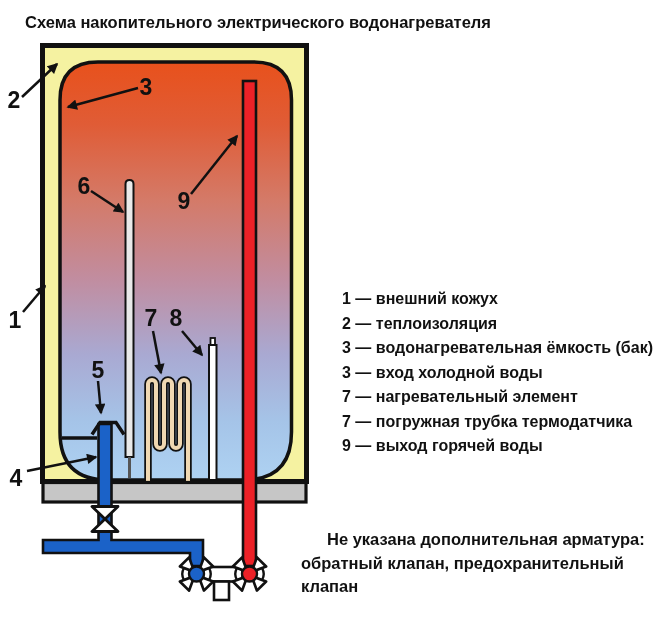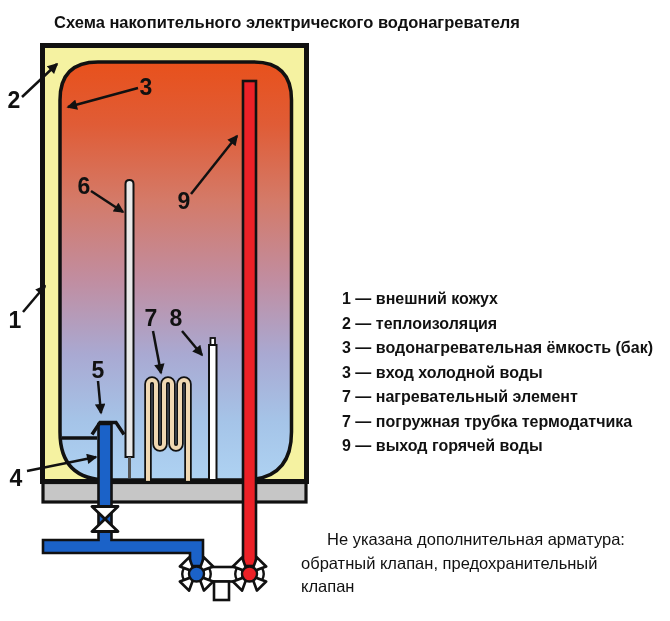--- a/index.html
+++ b/index.html
@@ -2,32 +2,32 @@
 <html><head>
 <meta charset="utf-8">
 <style>
   html,body{margin:0;padding:0;}
   body{
     width:670px;height:621px;position:relative;background:#ffffff;
     font-family:"Liberation Sans","DejaVu Sans",sans-serif;color:#111;
     overflow:hidden;
   }
   .title{
-    position:absolute;left:47px;top:13px;width:480px;
+    position:absolute;left:18px;top:13px;width:480px;
     font-size:16.5px;font-weight:700;text-align:center;white-space:nowrap;
   }
   .diagram-svg{position:absolute;left:0;top:0;}
   .legend{
     position:absolute;left:322px;top:287px;width:345px;
     font-size:16px;font-weight:700;line-height:24.5px;
   }
   .legend div{white-space:nowrap;margin-left:20px;}
   .note{
     position:absolute;left:301px;top:528px;width:368px;
-    font-size:16.5px;font-weight:400;line-height:23.5px;
+    font-size:16.5px;font-weight:700;line-height:23.5px;
     white-space:pre-line;text-indent:26px;
   }
   svg text{
     font-family:"Liberation Sans","DejaVu Sans",sans-serif;
     font-weight:700;font-size:23px;fill:#111;text-anchor:middle;
   }
 </style>
 </head>
 <body>
 

